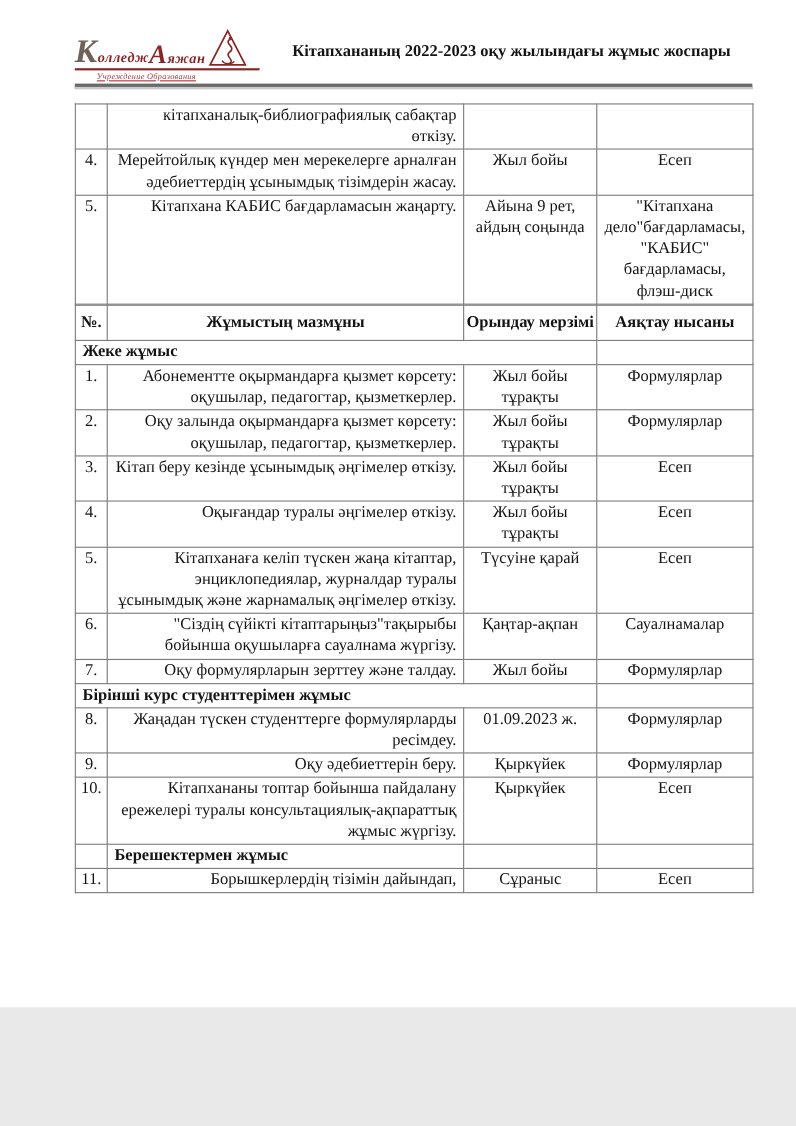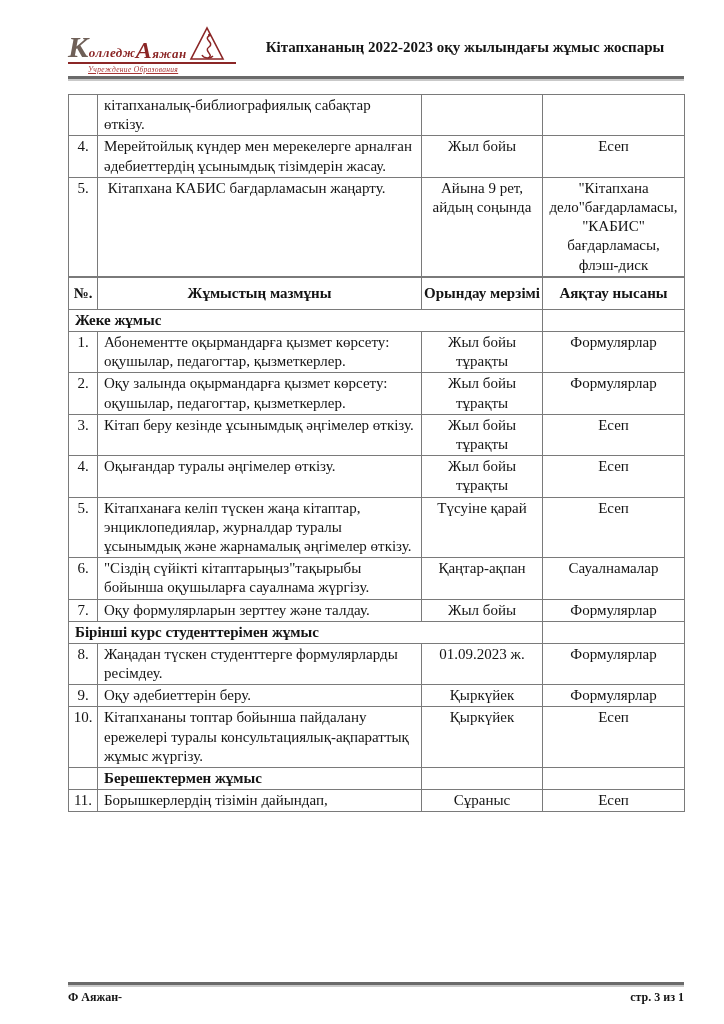--- a/index.html
+++ b/index.html
@@ -1,36 +1,36 @@
 <!DOCTYPE html>
 <html><head>
 <meta charset="utf-8">
 <style>
   html,body{margin:0;padding:0;background:#e9e9e9;}
   .page{
-    position:relative;box-sizing:border-box;width:724px;height:1024px;
+    position:relative;box-sizing:border-box;width:724px;height:916px;
     background:#ffffff;margin:0 auto;padding:24px 40px 0 68px;
     font-family:"Liberation Serif","DejaVu Serif",serif;color:#141414;
   }
   
   .header{display:flex;align-items:flex-start;}
   .logo{width:178px;flex:0 0 178px;}
   .logo-row{display:flex;align-items:flex-end;line-height:1;}
   .logo-word{display:inline-block;font-style:italic;font-weight:bold;color:#8b2626;font-size:13px;letter-spacing:.5px;}
   .logo-word.w1::first-letter{font-size:30px;color:#6f6058;}
   .logo-word.w2::first-letter{font-size:24px;color:#8b2626;}
   .logo-sub{font-style:italic;color:#a83434;font-size:7.5px;border-top:2px solid #8b2626;width:148px;padding:1px 0 0 20px;letter-spacing:.3px;text-decoration:underline;}
   .doc-title{flex:1;text-align:center;font-weight:bold;font-size:15px;padding-top:14px;line-height:1.25;}
   .rule{height:3px;background:#6a6a6a;border-bottom:2px solid #c9c9c9;margin-top:2px;}
   
   table{border-collapse:collapse;width:616px;table-layout:fixed;font-size:15px;line-height:1.28;}
   td,th{border:1px solid #7a7a7a;padding:1px 6px;vertical-align:top;overflow:hidden;}
   th{font-weight:bold;text-align:center;vertical-align:middle;padding:6px 2px;}
   .cell-num{text-align:center;padding-left:2px;padding-right:2px;}
-  .cell-content{text-align:left;white-space:pre-wrap;}
+  .cell-content{text-align:right;white-space:pre-wrap;}
   .cell-term,.cell-form{text-align:center;}
   .sub-row td{font-weight:bold;text-align:left;}
   .t1{margin-top:13px;}
   .section-heading{text-align:center;font-weight:bold;font-size:16px;margin:17px 0 19px 0;white-space:pre-wrap;}
   
   .footer{position:absolute;left:68px;right:40px;top:980px;}
   .footer-row{display:flex;justify-content:space-between;font-weight:bold;font-size:12px;padding-top:3px;}
 </style>
 </head>
 <body>

